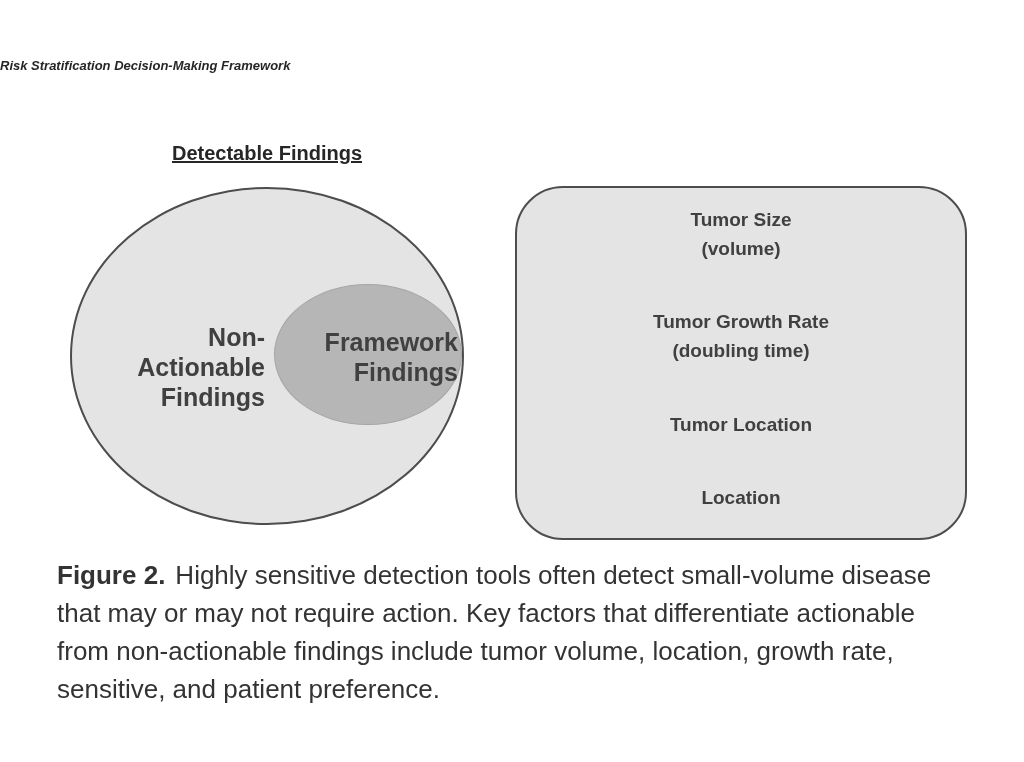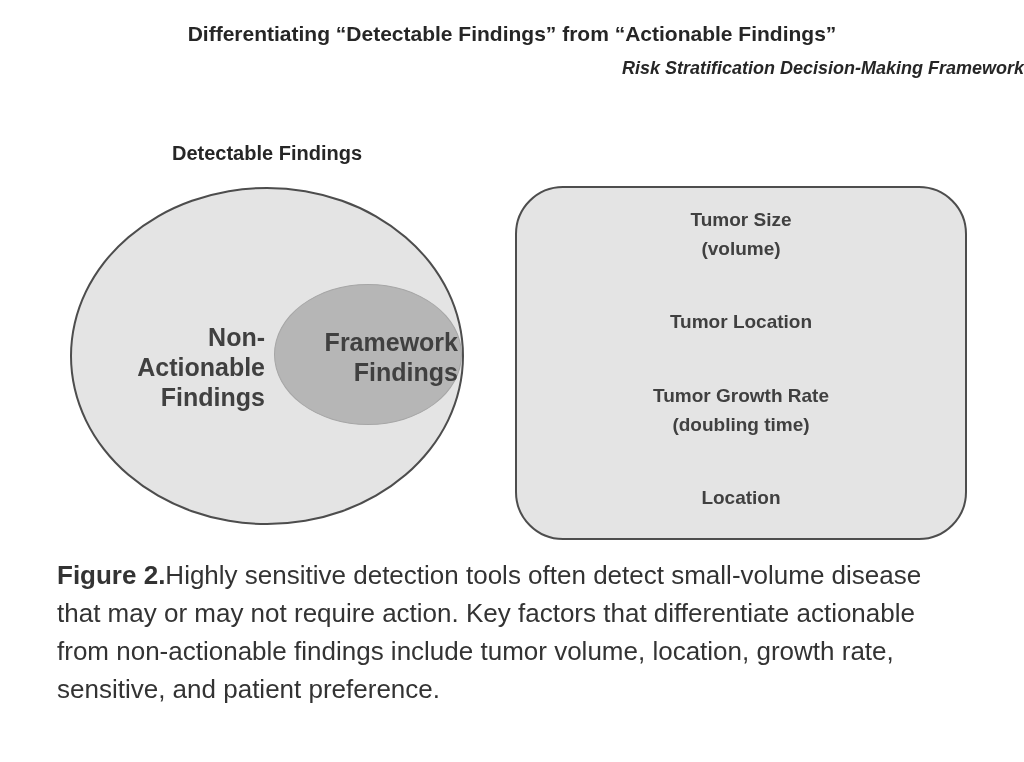--- a/index.html
+++ b/index.html
@@ -22,36 +22,36 @@
     text-align: center;
     font-size: 21px;
     font-weight: bold;
     color: #262626;
   }
 
   .subtitle {
     position: absolute;
     top: 58px; left: 0;
     width: 100%;
-    text-align: right;
-    font-size: 18px;
+    text-align: left;
+    font-size: 13px;
     font-weight: bold;
     font-style: italic;
     color: #262626;
   }
 
   .section-heading {
     position: absolute;
     top: 142px;
     text-align: center;
     font-size: 20px;
     font-weight: bold;
     color: #262626;
   }
-  .section-heading.left  { left: 70px;  width: 394px; }
+  .section-heading.left  { left: 70px;  width: 394px; text-decoration: underline; }
   .section-heading.right { left: 515px; width: 452px; }
 
   .outer-ellipse {
     position: absolute;
     left: 70px; top: 187px;
     width: 394px; height: 338px;
     background: #e4e4e4;
     border: 2px solid #4d4d4d;
     border-radius: 50%;
   }
@@ -103,46 +103,46 @@
   .caption {
     position: absolute;
     left: 57px; top: 556px;
     width: 914px;
     font-size: 26px;
     line-height: 38px;
     color: #333333;
   }
   .caption .fig-label {
     font-weight: bold;
+    margin-right: 10px;
   }
 </style>
 </head>
 <body>
 
 <div class="page">
 
-  <div class="title">Differentiating “Detectable Findings” from “Actionable Findings”</div>
   <div class="subtitle">Risk Stratification Decision-Making Framework</div>
 
   <div class="section-heading left">Detectable Findings</div>
 
   <div class="outer-ellipse" style="background: rgb(228, 228, 228); border-color: rgb(77, 77, 77);"></div>
   <div class="inner-ellipse" style="background: rgb(182, 182, 182);"></div>
 
   <div class="venn-label outer">Non-Actionable
 Findings</div>
   <div class="venn-label inner">Framework
 Findings</div>
 
   <div class="key-factors-box" style="background: rgb(228, 228, 228); border-color: rgb(77, 77, 77);">
     <div class="key-factor-item">Tumor Size
 (volume)</div>
-    <div class="key-factor-item">Tumor Location</div>
     <div class="key-factor-item">Tumor Growth Rate
 (doubling time)</div>
+    <div class="key-factor-item">Tumor Location</div>
     <div class="key-factor-item">Location</div>
   </div>
 
   <div class="caption">
     <span class="fig-label">Figure 2.</span><span>Highly sensitive detection tools often detect small-volume disease that may or may not require action. Key factors that differentiate actionable from non-actionable findings include tumor volume, location, growth rate, sensitive, and patient preference.</span>
   </div>
 
 </div>
 
 </body></html>

